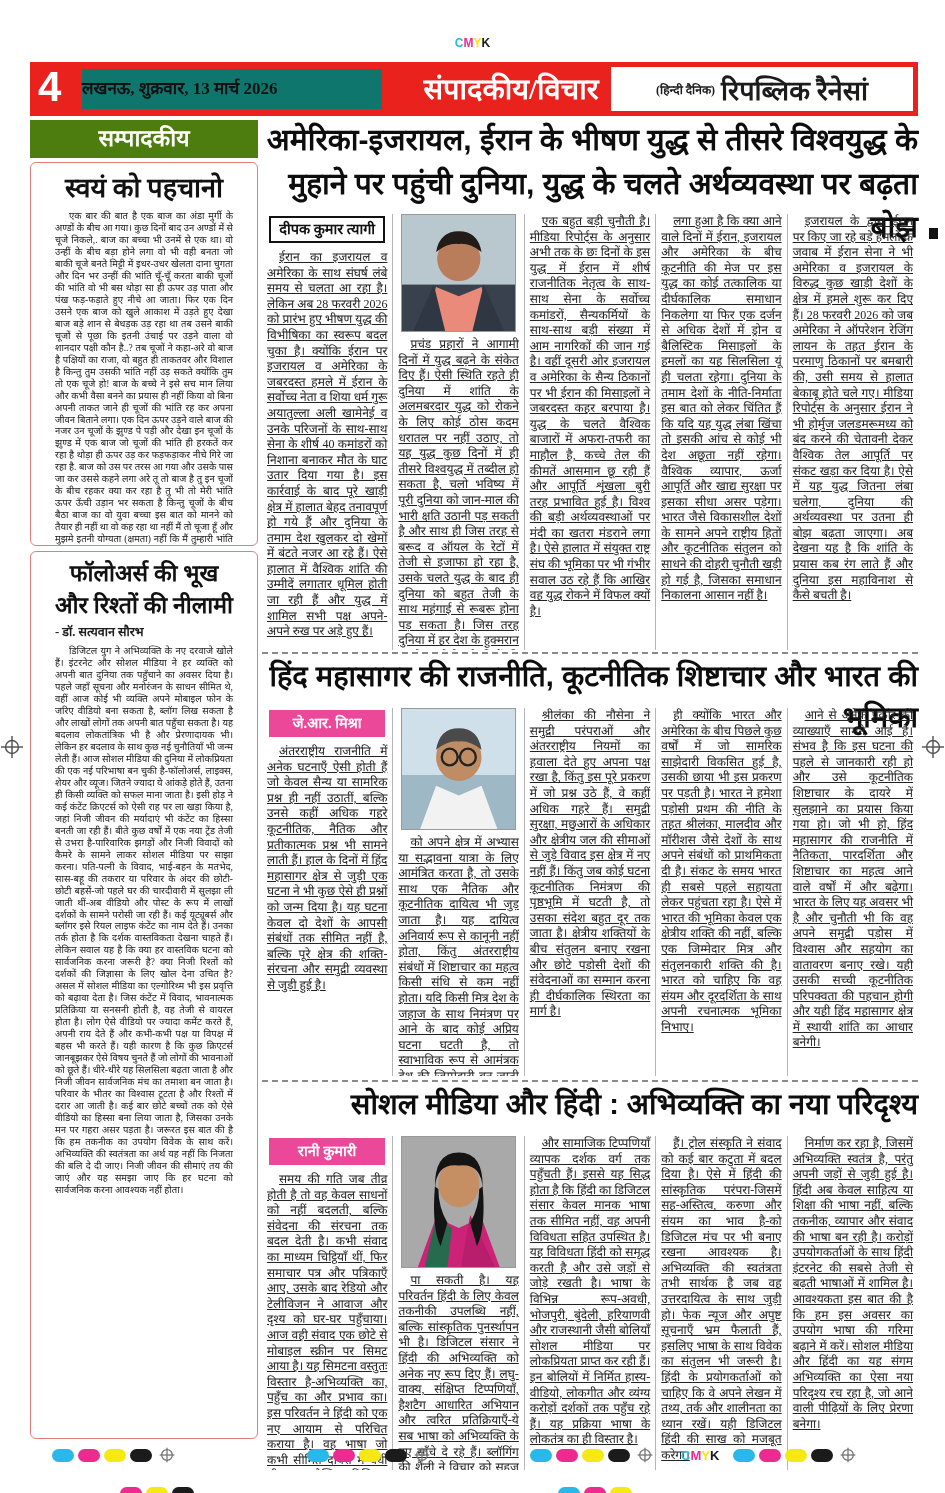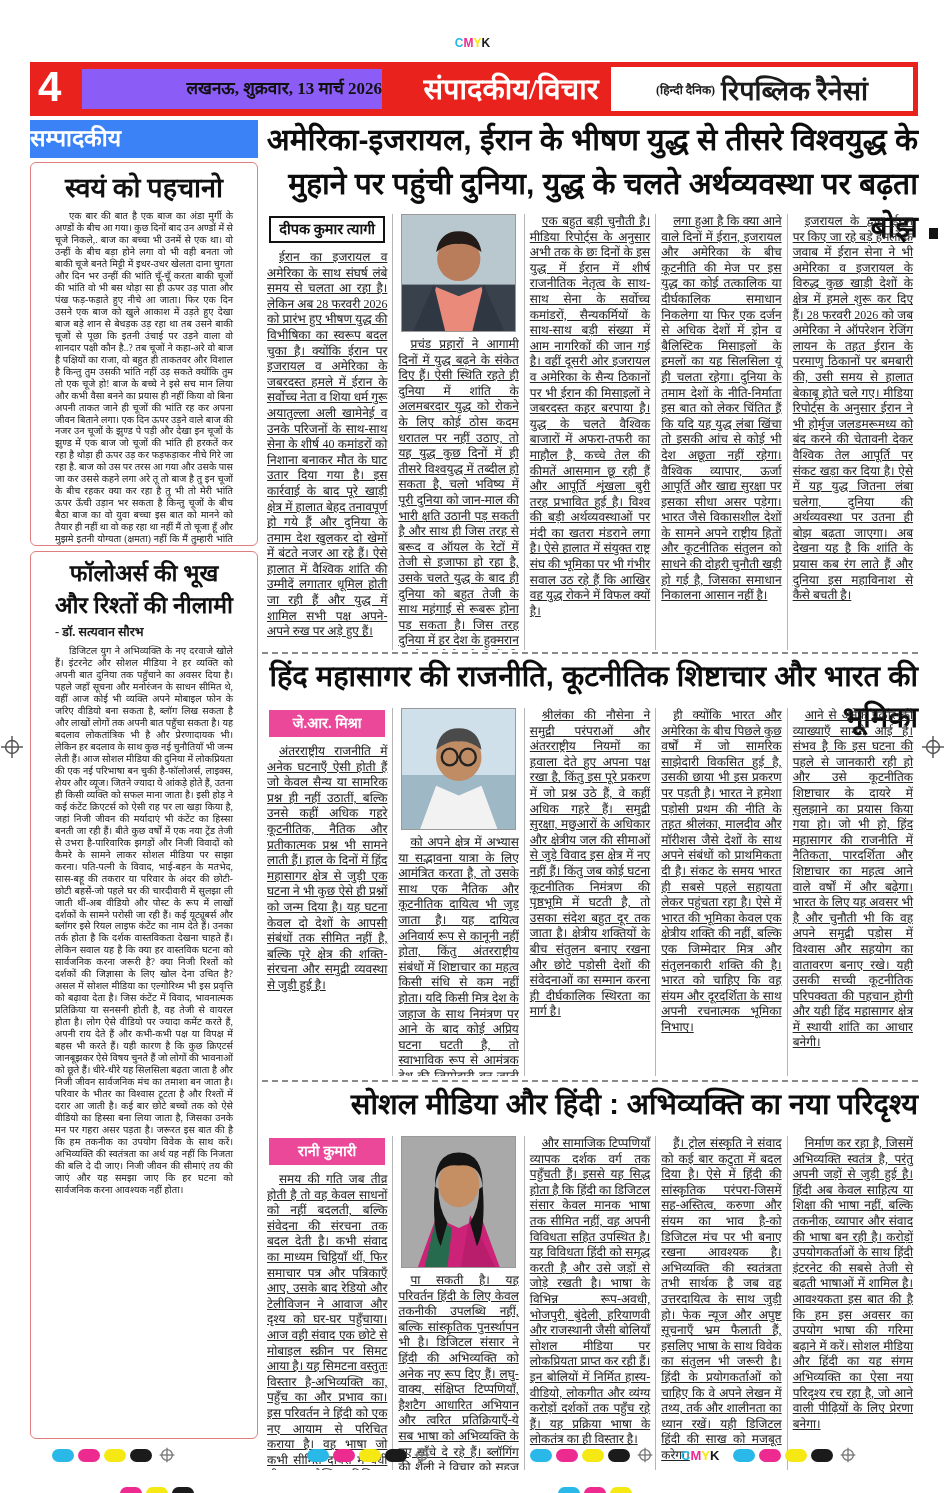--- a/index.html
+++ b/index.html
@@ -13,28 +13,28 @@
   .oval-row { position:absolute; display:flex; align-items:center; }
   .oval-group { display:flex; align-items:center; margin-right:0; }
   .oval { width:22px; height:13px; border-radius:7px; margin-right:4px; }
   .ov-c{background:#29b8e8;} .ov-m{background:#ec2a90;} .ov-y{background:#f5e813;} .ov-k{background:#1b1b1b;}
   .reg-small { width:16px; height:16px; margin-left:3px; }
   .cmyk-bottom-label { font-family:"Liberation Sans",sans-serif; font-weight:bold; font-size:13px; margin:0 14px 0 28px; }
 
   
   .masthead { position:absolute; left:30px; top:62px; width:888px; height:54px; background:#e9221e; }
   .page-num { position:absolute; left:8px; top:1px; color:#fff; font-weight:bold; font-size:42px; font-family:"Liberation Sans",sans-serif; }
-  .date-box { position:absolute; left:52px; top:7px; width:300px; height:40px; background:#8b5cf6; text-align:right; line-height:40px; font-weight:bold; font-size:17px; color:#111; }
+  .date-box { position:absolute; left:52px; top:7px; width:300px; height:40px; background:#0f766e; text-align:left; line-height:40px; font-weight:bold; font-size:17px; color:#111; }
   .section-title { position:absolute; left:360px; top:0; width:242px; height:37px; line-height:54px; text-align:center; color:#fff; font-weight:bold; font-size:29px; }
   .paper-box { position:absolute; right:5px; top:5px; width:302px; height:44px; background:#fff; display:flex; align-items:center; justify-content:center; }
   .paper-box .small { font-size:12px; font-weight:bold; margin-right:6px; }
   .paper-box .big { font-size:27px; font-weight:bold; letter-spacing:0; }
 
   
-  .ed-header { position:absolute; left:30px; top:120px; width:228px; height:38px; background:#3b82f6; color:#fff; text-align:left; line-height:38px; font-weight:bold; font-size:23px; }
+  .ed-header { position:absolute; left:30px; top:120px; width:228px; height:38px; background:#4d7c0f; color:#fff; text-align:center; line-height:38px; font-weight:bold; font-size:23px; }
   .ed-box { position:absolute; left:30px; width:228px; border:1px solid #e07e7e; border-radius:6px; padding:6px 24px; overflow:hidden; background:#fff; }
   .ed-box1 { top:162px; height:384px; }
   .ed-box2 { top:551px; height:888px; }
   .ed-title { text-align:center; font-weight:bold; font-size:27px; line-height:1.15; margin:4px 0 7px 0; color:#111; }
   .ed-title2 { text-align:center; font-weight:bold; font-size:23px; line-height:1.2; margin:2px 0 4px 0; color:#111; }
   .ed-byline { font-weight:bold; font-size:12.5px; margin:2px 4px 6px 0; }
   .ed-text { display:block; text-align:justify; font-size:9.5px; line-height:1.26; text-indent:14px; color:#222; }
 
   
   .headline { position:absolute; left:262px; width:656px; text-align:right; font-weight:bold; color:#0d0d0d; font-family:"Liberation Sans",sans-serif; }

